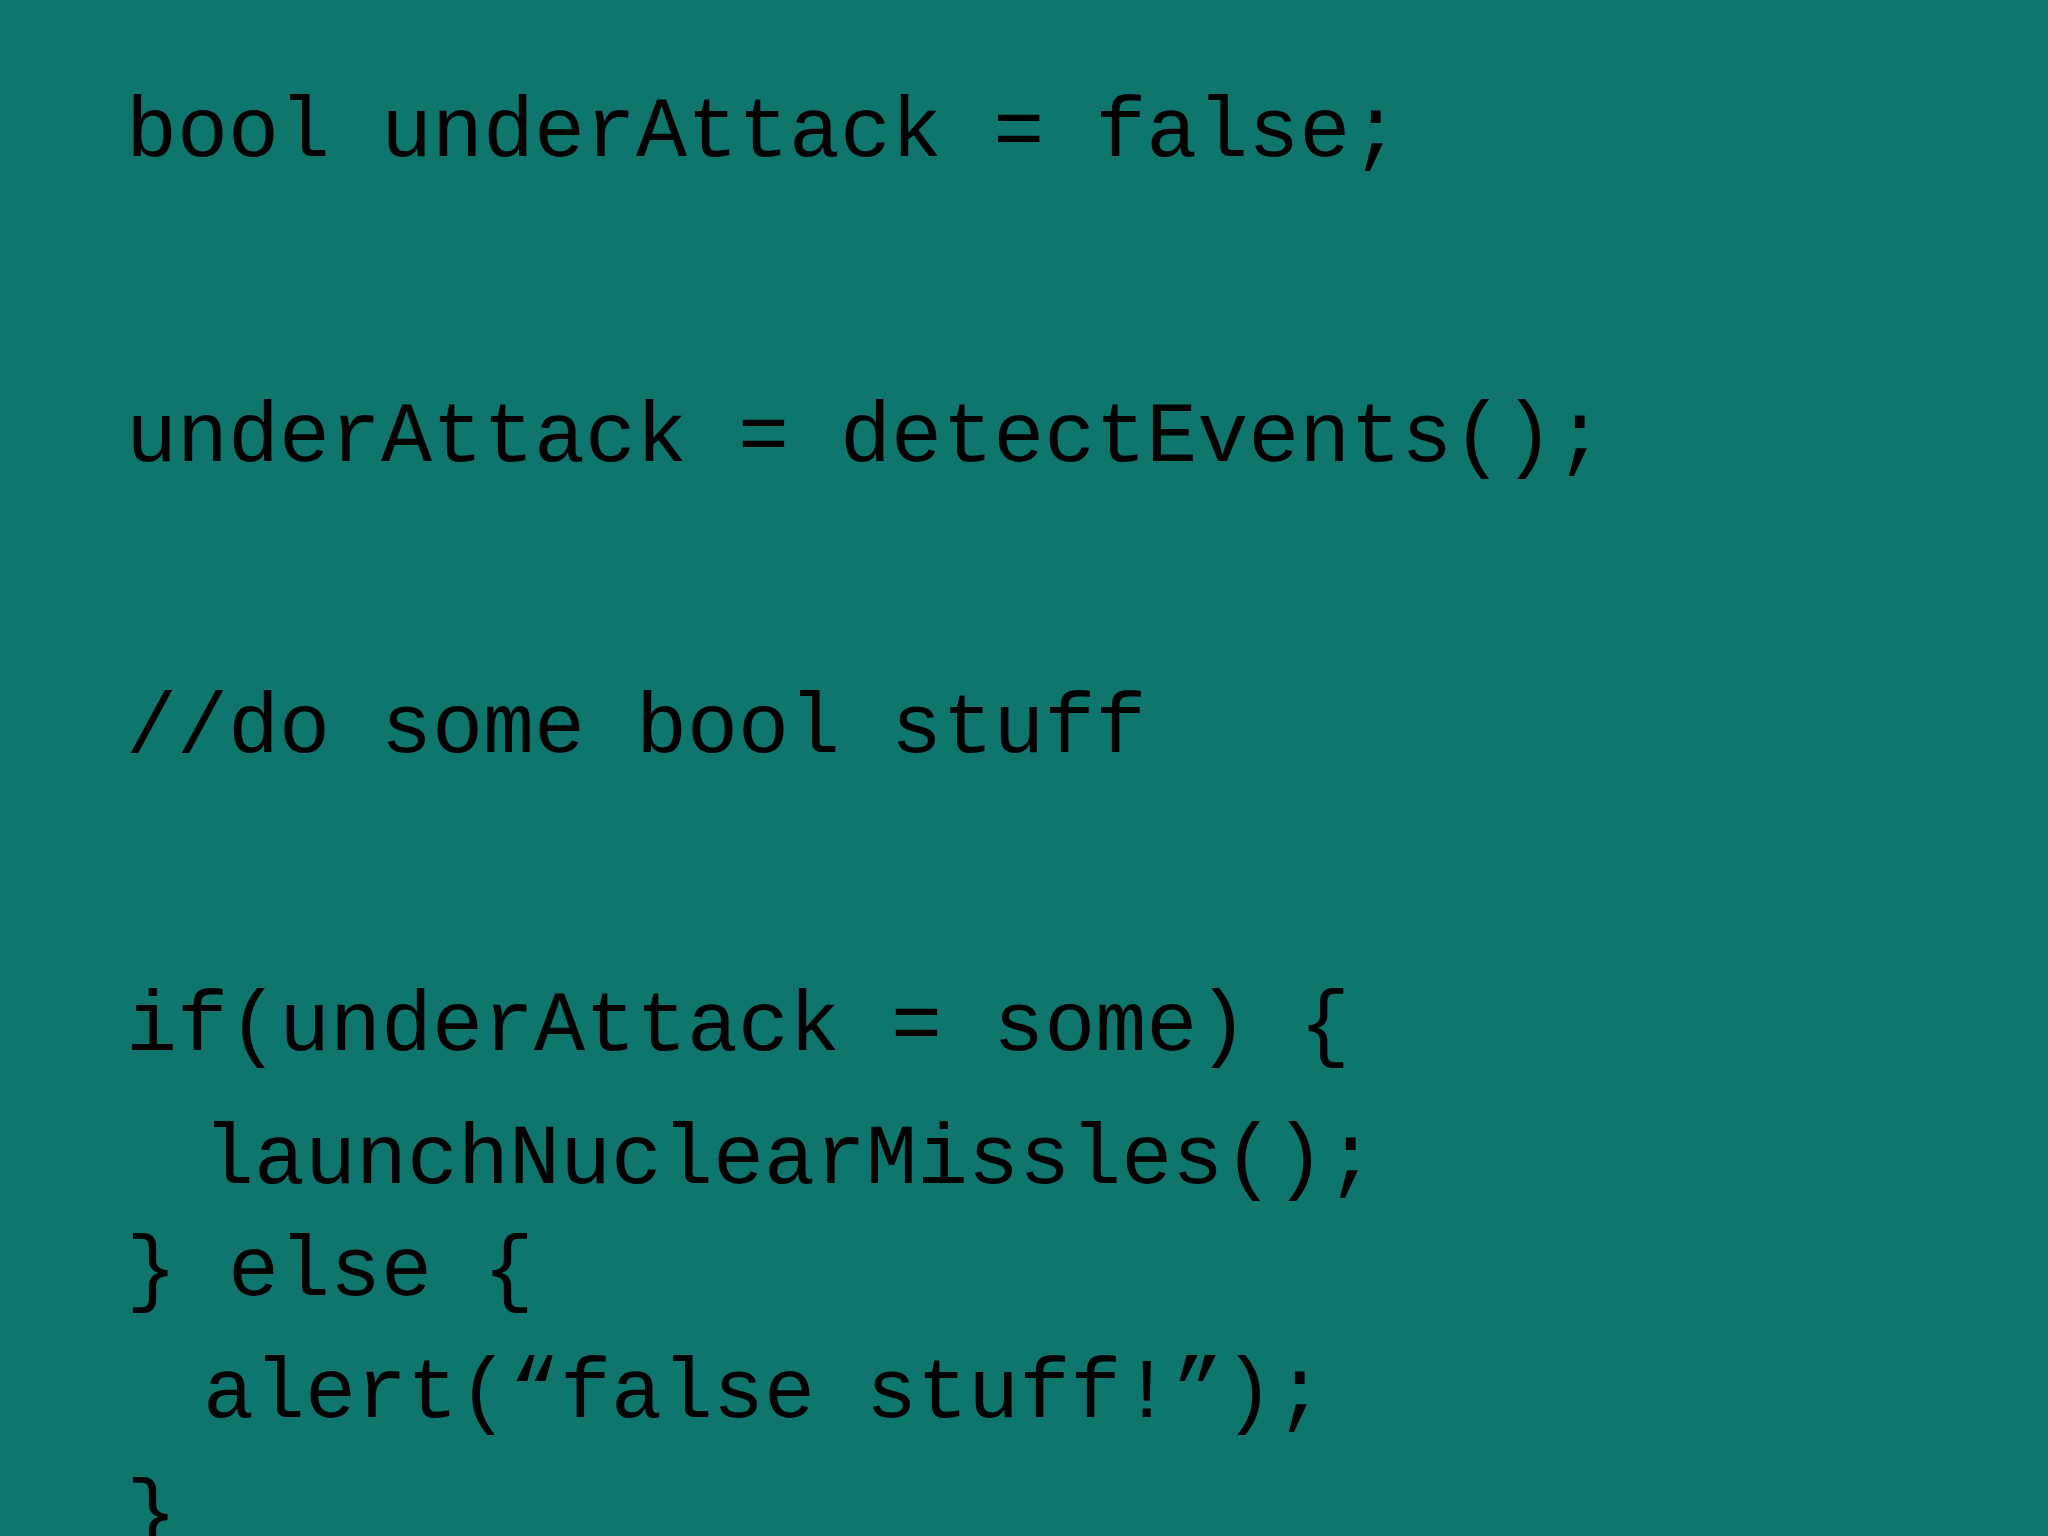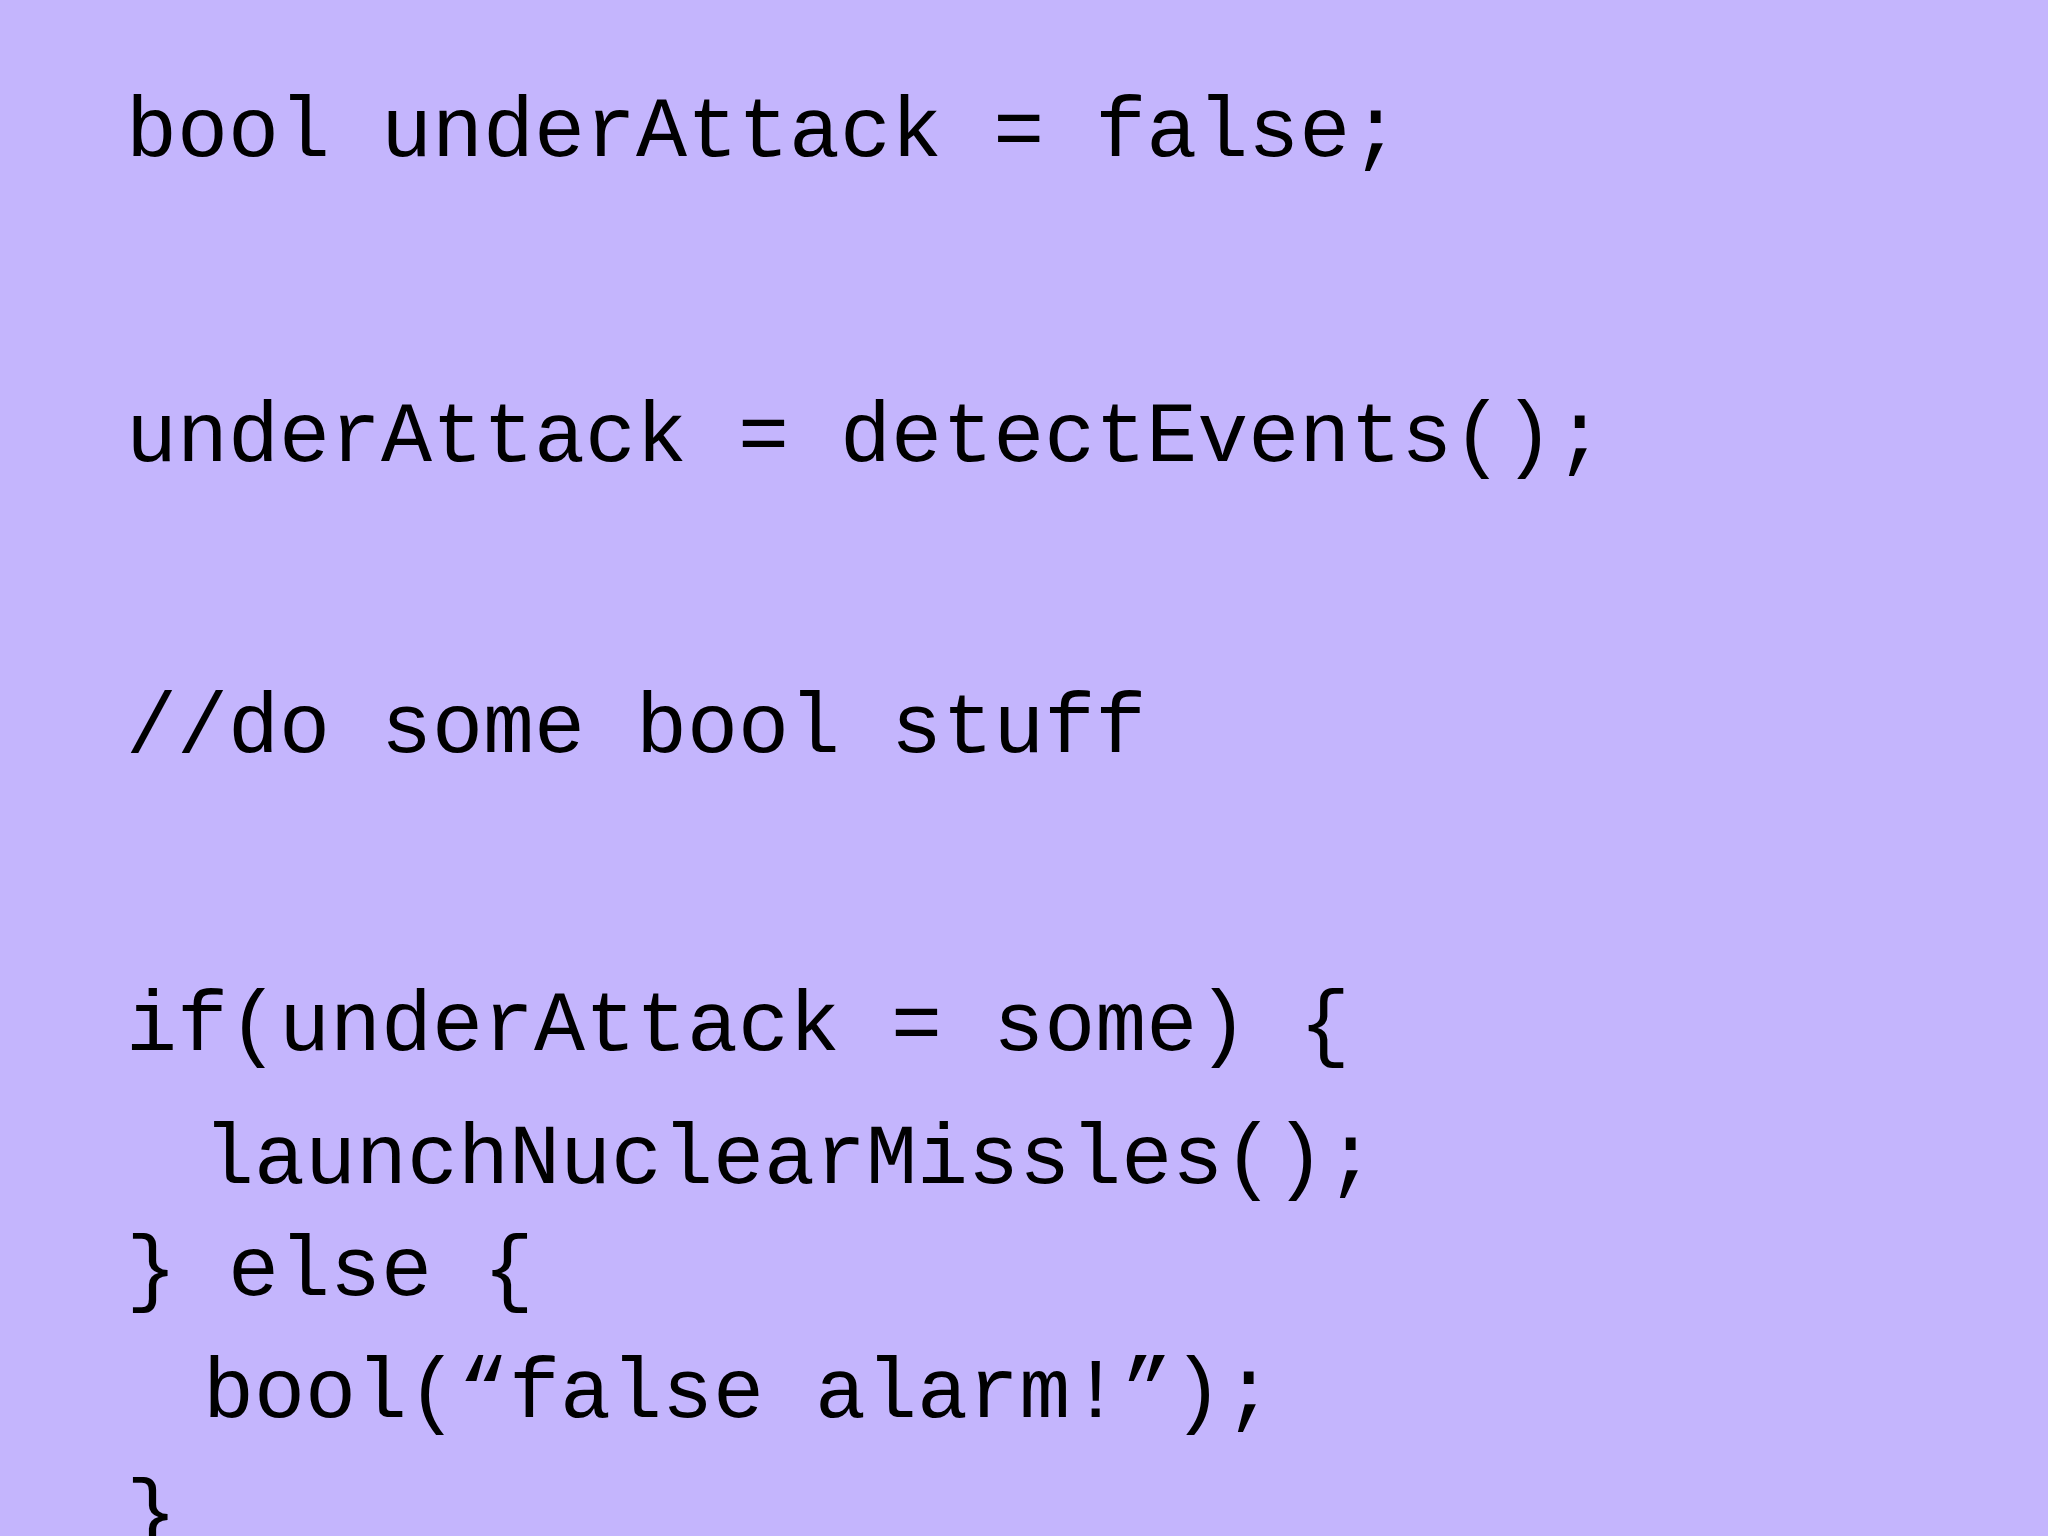--- a/index.html
+++ b/index.html
@@ -9,21 +9,21 @@
   body {
     width: 2048px;
     height: 1536px;
     background: #ffffff;
     overflow: hidden;
     position: relative;
   }
   .code-slide {
     position: absolute;
     inset: 0;
-    background: #c4b5fd;
+    background: #0f766e;
   }
   .line {
     position: absolute;
     left: 126px;
     font-family: "Liberation Mono", "DejaVu Sans Mono", monospace;
     font-size: 85px;
     font-weight: 400;
     line-height: 122px;
     letter-spacing: 0;
     white-space: pre;
@@ -43,16 +43,16 @@
 <body>
 
 <div class="code-slide">
   <div>
       <div class="line l1">bool underAttack = false;</div>
       <div class="line l2">underAttack = detectEvents();</div>
       <div class="line l3">//do some bool stuff</div>
       <div class="line l4">if(underAttack = some) {</div>
       <div class="line l5 indent">launchNuclearMissles();</div>
       <div class="line l6">} else {</div>
-      <div class="line l7 indent">bool(“false alarm!”);</div>
+      <div class="line l7 indent">alert(“false stuff!”);</div>
       <div class="line l8">}</div>
     </div>
 </div>
 
 </body></html>

